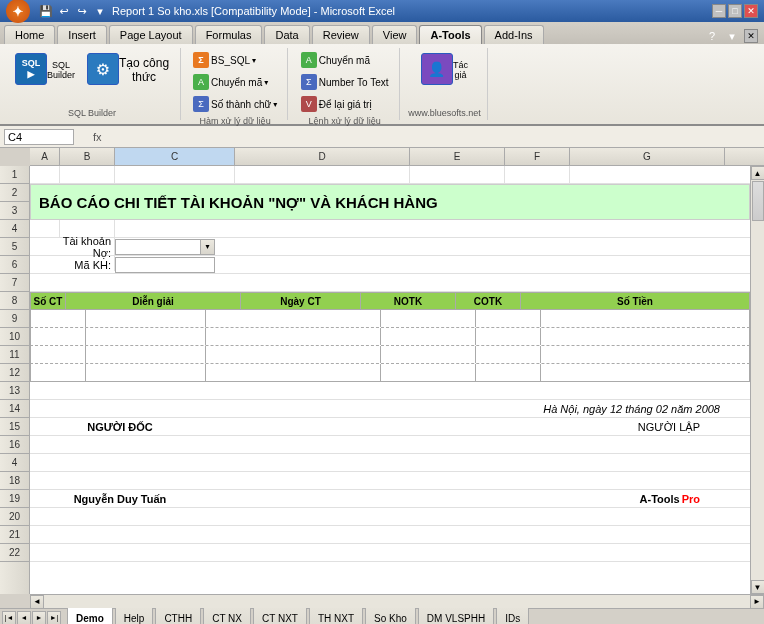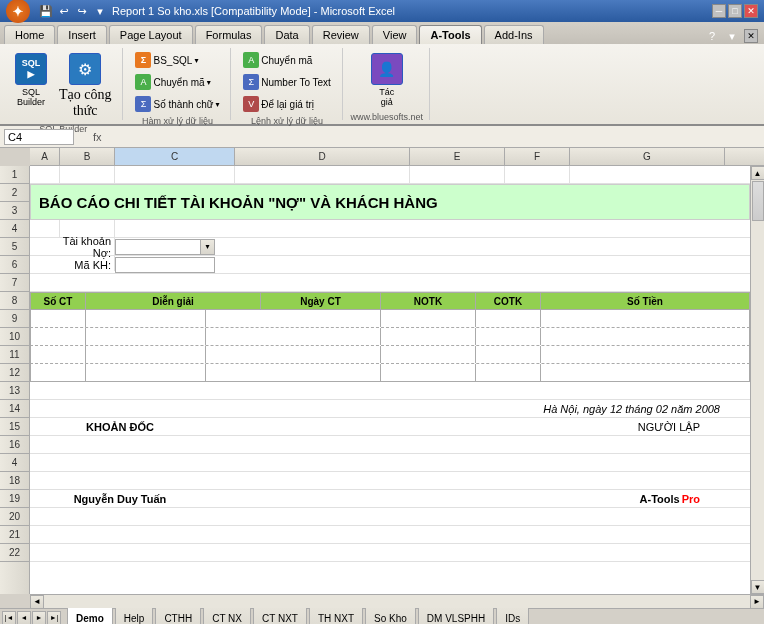--- a/index.html
+++ b/index.html
@@ -73,21 +73,21 @@
       align-items: flex-start;
       flex: 1;
     }
     .ribbon-group-label {
       font-size: 9px;
       color: #555;
       margin-top: 2px;
     }
     .ribbon-btn-large {
       display: flex;
-      flex-direction: column;
+      flex-direction: row;
       align-items: center;
       cursor: pointer;
       padding: 2px 4px;
       border: 1px solid transparent;
       border-radius: 2px;
       font-size: 9px;
       text-align: center;
       min-width: 40px;
     }
     .ribbon-btn-icon {
@@ -318,21 +318,21 @@
         <div class="ribbon-btn-large">
           <div class="ribbon-btn-icon" style="background:#1a6baf; font-size:9px; text-align:center; line-height:1.2;">
             <span style="color:white; font-size:9px; font-weight:bold;">SQL<br>▶</span>
           </div>
           <span style="font-size:9px;">SQL<br>Builder</span>
         </div>
         <div class="ribbon-btn-large">
           <div class="ribbon-btn-icon" style="background:#2a7abf; font-size:16px;">
             <span>⚙</span>
           </div>
-          <span style="font-size:14px;font-family:Liberation Serif, serif;">Tạo công<br>thức</span>
+          <span style="font-size:12px;">Tạo công<br>thức</span>
         </div>
       </div>
       <div class="ribbon-group-label">SQL Builder</div>
     </div>
 
     <div class="ribbon-group" style="min-width:100px;">
       <div class="ribbon-group-items" style="flex-direction:column;">
         <div class="ribbon-btn-small">
           <div class="ribbon-btn-small-icon" style="background:#e87820; color:white; border-radius:2px; font-size:9px; font-weight:bold;">Σ</div>
           <span>BS_SQL</span>
@@ -463,21 +463,21 @@
         <div style="height:18px; border-bottom:1px solid #e0e0e0; display:flex; align-items:center;">
           <div style="width:30px; border-right:1px solid #e0e0e0;"></div>
           <div style="width:55px; border-right:1px solid #e0e0e0; font-size:11px; text-align:right; padding-right:3px;">Mã KH:</div>
           <div style="width:100px; border:1px solid #aaa; height:16px; background:white;"></div>
           <div style="flex:1;"></div>
         </div>
 
         <div style="height:18px; border-bottom:1px solid #e0e0e0;"></div>
 
         <div style="height:18px; background:#92d050; border:1px solid #aaa; display:flex; align-items:center;">
-          <div style="width:55px; border-right:1px solid #aaa; height:100%; display:flex; align-items:center; justify-content:center; font-size:10px; font-weight:bold;">Số CT</div>
+          <div style="width:35px; border-right:1px solid #aaa; height:100%; display:flex; align-items:center; justify-content:center; font-size:10px; font-weight:bold;">Số CT</div>
           <div style="width:175px; border-right:1px solid #aaa; height:100%; display:flex; align-items:center; justify-content:center; font-size:10px; font-weight:bold;">Diễn giải</div>
           <div style="width:120px; border-right:1px solid #aaa; height:100%; display:flex; align-items:center; justify-content:center; font-size:10px; font-weight:bold;">Ngày CT</div>
           <div style="width:95px; border-right:1px solid #aaa; height:100%; display:flex; align-items:center; justify-content:center; font-size:10px; font-weight:bold;">NOTK</div>
           <div style="width:65px; border-right:1px solid #aaa; height:100%; display:flex; align-items:center; justify-content:center; font-size:10px; font-weight:bold;">COTK</div>
           <div style="flex:1; height:100%; display:flex; align-items:center; justify-content:center; font-size:10px; font-weight:bold;">Số Tiền</div>
         </div>
 
         <div style="height:18px; border-bottom:1px dashed #aaa; display:flex; border-left:1px solid #aaa; border-right:1px solid #aaa;">
           <div style="width:55px; border-right:1px solid #aaa;"></div>
           <div style="width:120px; border-right:1px solid #aaa;"></div>
@@ -512,21 +512,21 @@
         </div>
 
         <div style="height:18px; border-bottom:1px solid #e0e0e0;"></div>
 
         <div style="height:18px; border-bottom:1px solid #e0e0e0; display:flex; align-items:center; justify-content:flex-end; padding-right:30px;">
           <span style="font-size:11px; font-style:italic;">Hà Nội, ngày 12 tháng 02 năm 2008</span>
         </div>
 
         <div style="height:18px; border-bottom:1px solid #e0e0e0; display:flex; align-items:center;">
           <div style="width:180px; display:flex; align-items:center; justify-content:center;">
-            <span style="font-weight:bold; font-size:11px;">KHOẢN ĐỐC</span>
+            <span style="font-weight:bold; font-size:11px;">NGƯỜI ĐỐC</span>
           </div>
           <div style="flex:1; display:flex; align-items:center; justify-content:flex-end; padding-right:50px;">
             <span style="font-weight:normal; font-size:11px;">NGƯỜI LẬP</span>
           </div>
         </div>
 
         <div style="height:18px; border-bottom:1px solid #e0e0e0;"></div>
         <div style="height:18px; border-bottom:1px solid #e0e0e0;"></div>
         <div style="height:18px; border-bottom:1px solid #e0e0e0;"></div>
 

